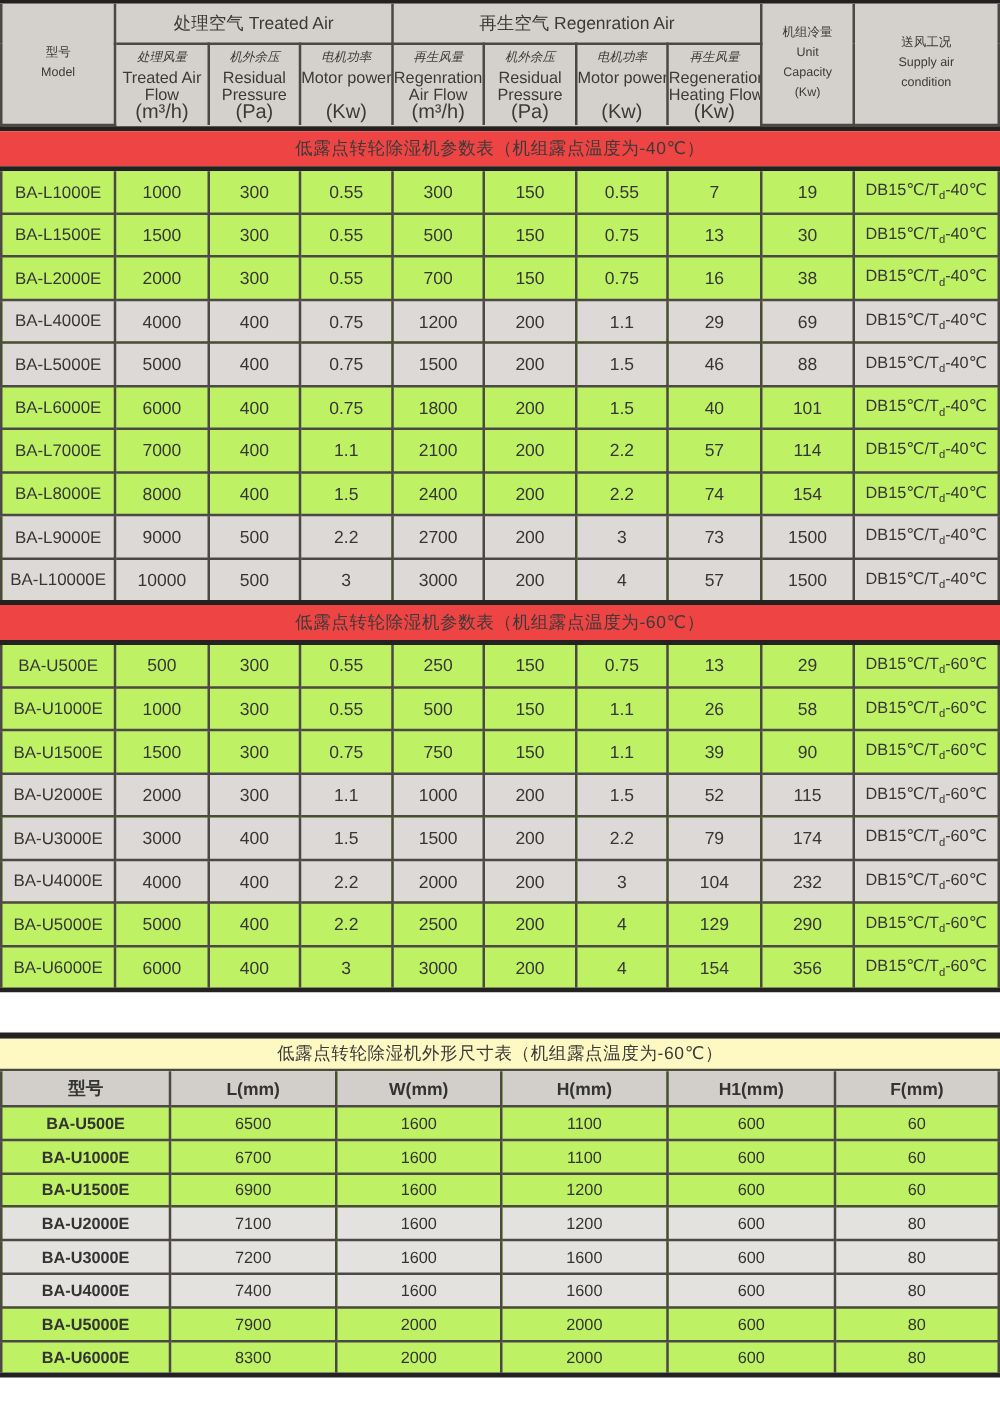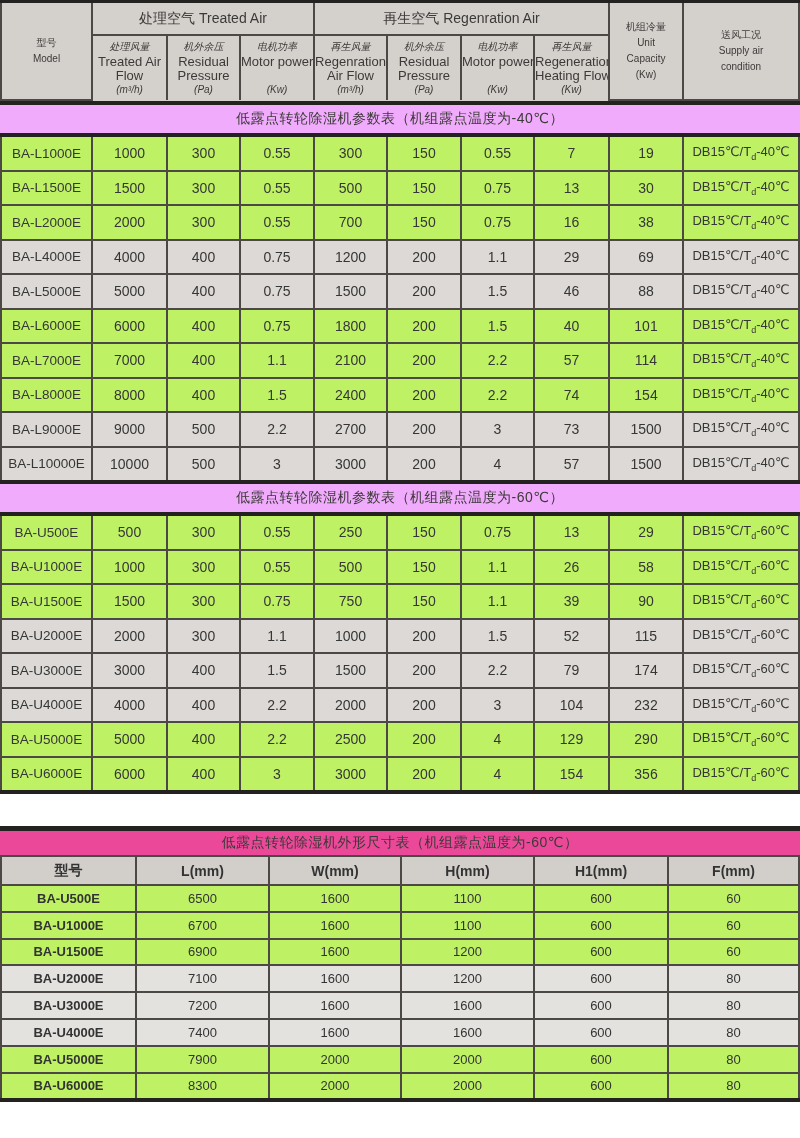--- a/index.html
+++ b/index.html
@@ -14,22 +14,22 @@
   
   .bar{background:#242220;height:4px;width:800px;}
   .bar.thin{height:3px;}
   .bar.thick{height:5px;}
 
   
   .banner{
     width:800px;display:flex;align-items:center;justify-content:center;
     font-size:14px;color:#3c3a38;letter-spacing:0.5px;
   }
-  .banner.white{background:#f0abfc;height:28px;}
-  .banner.gray{background:#ec4899;height:24px;border-bottom:2px solid #4b4846;}
+  .banner.white{background:#ef4444;height:28px;}
+  .banner.gray{background:#fef9c3;height:24px;border-bottom:2px solid #4b4846;}
 
   .gap{background:#ffffff;width:800px;height:32px;}
 
   
   table{border-collapse:collapse;table-layout:fixed;width:800px;background:#bef264;}
   td,th{
     border:2px solid #4b4846;
     text-align:center;vertical-align:middle;
     padding:0;overflow:hidden;white-space:nowrap;
     font-weight:normal;
@@ -39,21 +39,21 @@
   tr:first-child>td, tr:first-child>th{border-top:0;}
   tr.no-bottom>td, tr.no-bottom>th, tbody tr:last-child>td{border-bottom:0;}
 
   
   .spec-hdr{background:#d4d1cd;}
   .spec-hdr th{background:#d4d1cd;color:#3c3a38;}
   .spec-hdr .grp{height:31px;font-size:14px;}
   .spec-hdr .model-h{font-size:14px;line-height:19px;}
   .spec-hdr .sub{height:60px;font-size:13px;line-height:14px;padding:2px 0;}
   .spec-hdr .sub div:first-child{font-size:10px;line-height:16px;font-style:italic;}
-  .spec-hdr .sub div:last-child{font-size:10px;font-style:italic;}
+  .spec-hdr .sub div:last-child{font-size:16px;}
   .spec-hdr .big{font-size:10px;line-height:16px;}
   .spec-hdr .big div{line-height:16px;}
 
   
   .spec-body td{height:32.5px;font-size:14px;color:#363636;}
   .spec-body td.model{font-size:13.5px;}
   .spec-body td.cond{font-size:13px;}
   .spec-body td.cond sub{font-size:9px;}
   tr.shaded td{background:#dcd9d6;}
 

